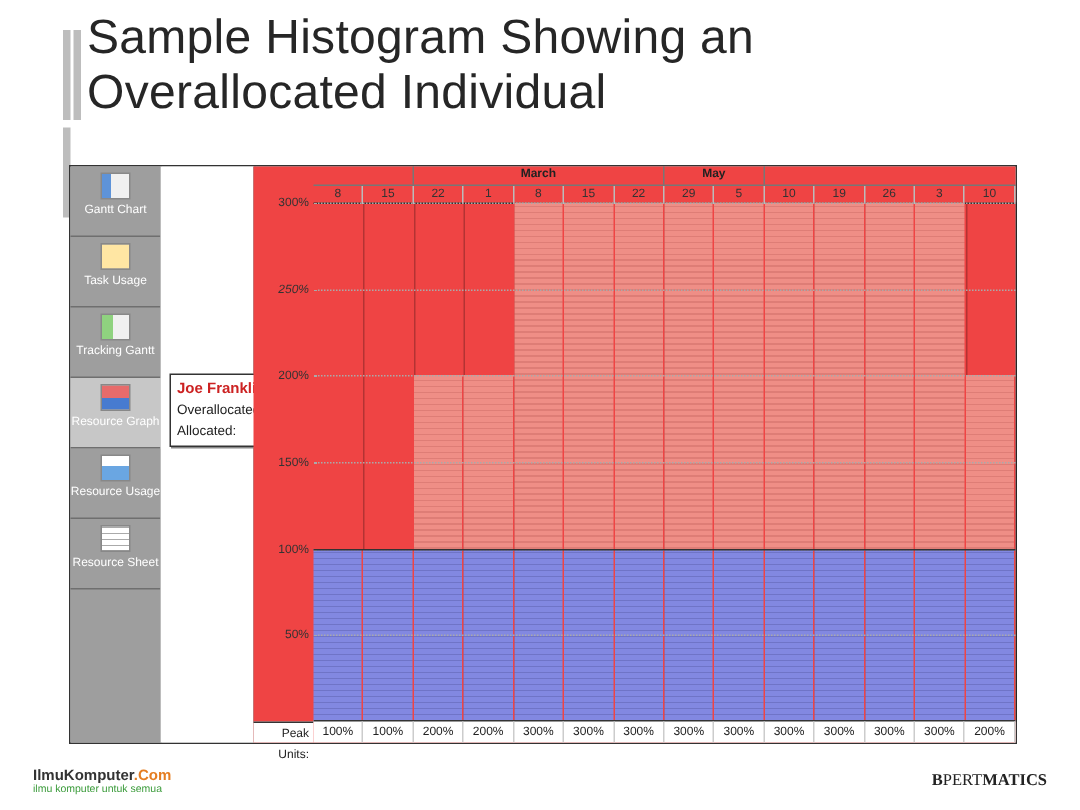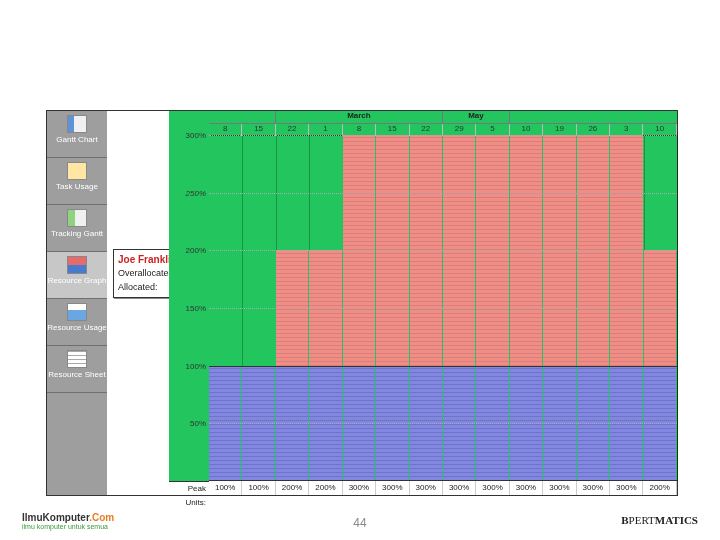--- a/index.html
+++ b/index.html
@@ -15,21 +15,21 @@
   .sidebar .sitem .glyph{display:block;width:20px;height:18px;margin:0 auto 2px;box-sizing:border-box}
   .g-cal{background:linear-gradient(#f7e6a2,#f7e6a2);border:1px solid #888}
   .g-gantt{background:linear-gradient(90deg,#5e93d8 35%,#f0f0f0 35%);border:1px solid #888}
   .g-pert{background:linear-gradient(135deg,#5e93d8 50%,#f0f0f0 50%);border:1px solid #888}
   .g-task{background:linear-gradient(#ffe6a3,#ffe6a3);border:1px solid #888}
   .g-trk{background:linear-gradient(90deg,#8fd27f 40%,#f0f0f0 40%);border:1px solid #888}
   .g-rgraph{background:linear-gradient(0deg,#477bd0 50%,#e76b6b 50%);border:1px solid #888}
   .g-rsheet{background:repeating-linear-gradient(0deg,#fff,#fff 3px,#aaa 3px,#aaa 4px);border:1px solid #888}
   .g-ruse{background:linear-gradient(0deg,#6aa6e2 60%,#fff 60%);border:1px solid #888}
   .namecol{position:absolute;left:60px;top:0;bottom:0;width:62px;background:#fff;border-right:2px solid #444}
-  .chart{position:absolute;left:122px;right:0;top:0;bottom:0;background:#22c55e}
+  .chart{position:absolute;left:122px;right:0;top:0;bottom:0;background:#ef4444}
   .timeline{position:absolute;left:40px;right:0;top:0;height:24px;border-bottom:1px solid #333}
   .timeline .months{height:12px;border-bottom:1px solid #777;display:flex;font-size:8px;font-weight:bold}
   .timeline .months div{border-right:1px solid #777;text-align:center;box-sizing:border-box}
   .timeline .days{height:12px;display:flex;font-size:8px}
   .timeline .days div{flex:1;text-align:center;border-right:1px solid #bbb;color:#333;box-sizing:border-box}
   .plot{position:absolute;left:40px;right:0;top:24px;bottom:14px}
   .yaxis{position:absolute;left:-40px;top:0;bottom:0;width:40px}
   .ytick{position:absolute;right:3px;font-size:8px;color:#333;transform:translateY(-50%)}
   .gridline{position:absolute;left:0;right:0;border-top:1px dotted #aaa}
   .bars{position:absolute;left:0;right:0;top:0;bottom:0}
@@ -54,20 +54,24 @@
   .logo-l .l1{color:#333;font-weight:bold}
   .logo-l .l1 .c{color:#e57e22}
   .logo-l .l2{color:#3a9b3a;font-size:7px}
   .logo-r{position:absolute;right:22px;bottom:14px;font-size:11px;font-family:Georgia,serif}
   .logo-r .b{font-weight:bold}
 </style>
 </head>
 <body>
 <div class="slide">
 
+<div class="title-area">
+  <div class="title-deco"><span class="bar"></span><span class="bar"></span><span class="bar"></span></div>
+  <h1 class="slide-title">Sample Histogram Showing an Overallocated Individual</h1>
+</div>
 
 <div class="shot">
 
   <div class="sidebar" id="sidebar">
         <div class="sitem"><span class="glyph g-gantt"></span><span>Gantt Chart</span></div>
         <div class="sitem"><span class="glyph g-task"></span><span>Task Usage</span></div>
         <div class="sitem"><span class="glyph g-trk"></span><span>Tracking Gantt</span></div>
         <div class="sitem active"><span class="glyph g-rgraph"></span><span>Resource Graph</span></div>
         <div class="sitem"><span class="glyph g-ruse"></span><span>Resource Usage</span></div>
         <div class="sitem"><span class="glyph g-rsheet"></span><span>Resource Sheet</span></div>
@@ -214,21 +218,20 @@
           <div>300%</div>
           <div>300%</div>
           <div>300%</div>
           <div>300%</div>
           <div>200%</div>
         </div>
   </div>
 
 </div>
 
-<div class="pagenum">44</div>
 <div class="logo-l">
   <div class="l1"><span>Ilmu</span><span>Komputer</span><span class="c">.Com</span></div>
   <div class="l2">ilmu komputer untuk semua</div>
 </div>
 <div class="logo-r">
   <span class="b">B</span><span>PERT</span><span class="b">MATICS</span>
 </div>
 
 </div>
 

